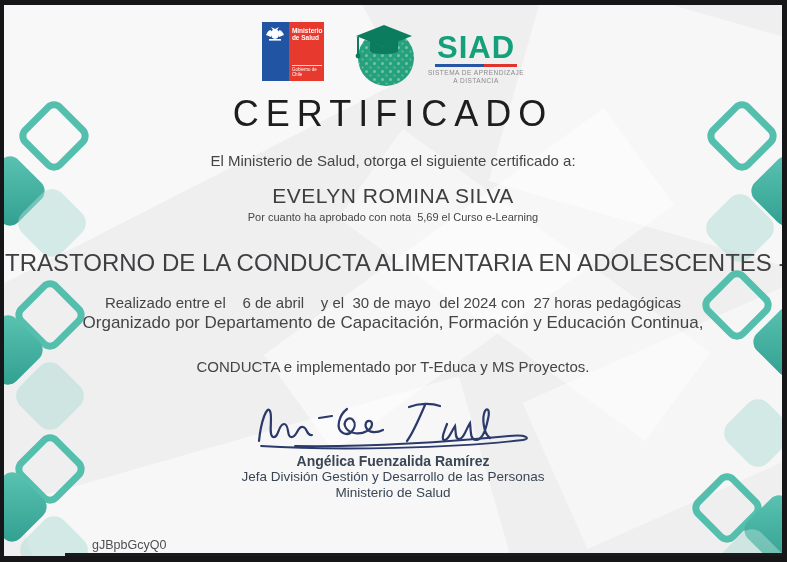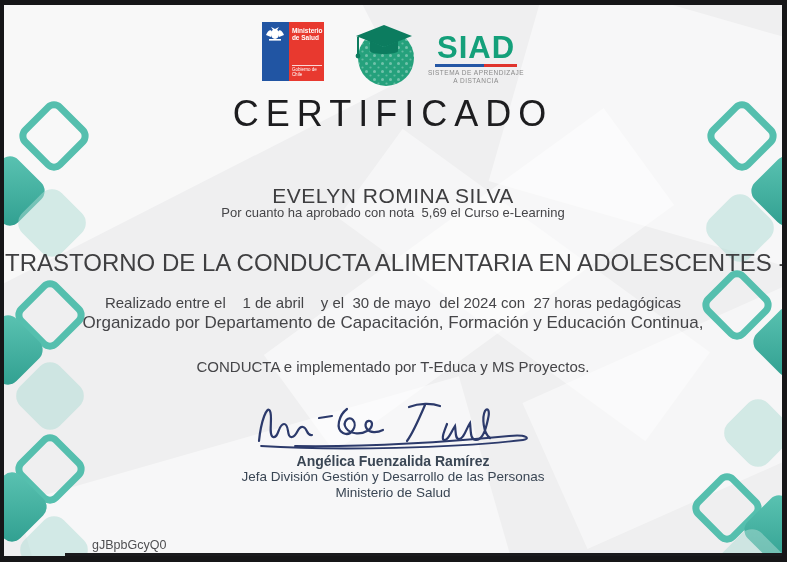--- a/index.html
+++ b/index.html
@@ -35,21 +35,21 @@
   .siad-text{display:flex;flex-direction:column;align-items:center;margin-top:10px;}
   .siad-acronym{font-size:31px;line-height:28px;font-weight:bold;color:#14a07a;letter-spacing:1px;}
   .siad-flagline{width:82px;height:3px;margin:2px 0 2px 0;background:linear-gradient(to right,#2456a4 0 60%,#e0332c 60% 100%);}
   .siad-sub{font-size:6.5px;line-height:7.5px;color:#8a8a8a;letter-spacing:.5px;}
 
   
   .abs{position:absolute;left:0;width:100%;text-align:center;margin:0;}
   .title{top:88px;font-size:36px;letter-spacing:7px;color:#1d1d1f;font-weight:400;}
   .intro{top:147px;font-size:15px;}
   .recipient{top:179px;font-size:21px;color:#3e3e40;letter-spacing:.5px;}
-  .grade{top:200px;font-size:13px;white-space:pre-wrap;}
+  .grade{top:206px;font-size:11px;white-space:pre-wrap;}
   .course{top:244px;left:1px;text-align:left;font-size:24px;line-height:27px;color:#3f3f41;white-space:nowrap;}
   .period{top:289px;font-size:15px;white-space:pre-wrap;}
   .org1{top:308px;font-size:17px;}
   .org2{top:353px;font-size:15px;}
   .sig-svg{position:absolute;top:386px;left:243px;width:300px;height:64px;}
   .signer{top:448px;font-size:13.5px;line-height:16px;color:#3a4654;}
   .signer .name{font-weight:bold;font-size:14px;}
   .code{position:absolute;top:533px;left:88px;font-size:12.5px;color:#4f4f52;text-align:center;}
   .bottom-bar{position:absolute;left:61px;right:-5px;bottom:-6px;height:9px;background:#1a1a1d;}
 </style>
@@ -120,28 +120,29 @@
       <div class="siad-text">
         <div class="siad-acronym">SIAD</div>
         <div class="siad-flagline"></div>
         <div class="siad-sub">SISTEMA DE APRENDIZAJE</div>
         <div class="siad-sub">A DISTANCIA</div>
       </div>
     </div>
   </div>
 
   <h1 class="abs title">CERTIFICADO</h1>
+  <p class="abs intro">El Ministerio de Salud, otorga el siguiente certificado a:</p>
   <p class="abs recipient">EVELYN ROMINA SILVA</p>
   <p class="abs grade">Por cuanto ha aprobado con nota  5,69 el Curso e-Learning</p>
 
   <div class="abs course">
     <div>TRASTORNO DE LA CONDUCTA ALIMENTARIA EN ADOLESCENTES - ROL DE</div>
   </div>
 
-  <p class="abs period">Realizado entre el    1 de abril    y el  30 de mayo  del 2024 con  27 horas pedagógicas</p>
+  <p class="abs period">Realizado entre el    6 de abril    y el  30 de mayo  del 2024 con  27 horas pedagógicas</p>
   <p class="abs org1">Organizado por Departamento de Capacitación, Formación y Educación Continua,</p>
   <p class="abs org2">CONDUCTA e implementado por T-Educa y MS Proyectos.</p>
 
   <svg class="sig-svg" viewBox="0 0 300 64" fill="none" stroke="#2c3a6b" stroke-width="2.2" stroke-linecap="round">
     <path d="M12 50 C14 30 20 14 23 20 C26 26 21 44 26 46 C32 48 31 33 37 33 C43 33 39 47 45 46 C51 45 50 35 56 36 C61 37 59 45 65 44"></path>
     <path d="M72 27 L85 25"></path>
     <path d="M100 18 C92 24 88 38 96 42 C104 46 111 35 106 29 C102 24 95 31 99 37 C103 43 113 44 120 40 C126 37 126 31 123 30 C119 29 117 34 120 38 C123 42 130 42 136 39"></path>
     <path d="M162 16 C172 12 185 12 193 15 M178 14 C172 28 166 42 160 50"></path>
     <path d="M200 33 C197 41 194 48 197 49 C201 50 204 41 208 35 C209 41 208 48 212 48 C217 48 219 38 223 32 C224 40 223 49 229 49 C235 49 239 38 241 28 C243 20 241 16 238 20 C235 26 236 42 243 47"></path>
     <path d="M14 55 C90 60 210 57 276 49 C284 48 280 43 262 45 C200 51 120 56 48 55" stroke-width="1.8"></path>

